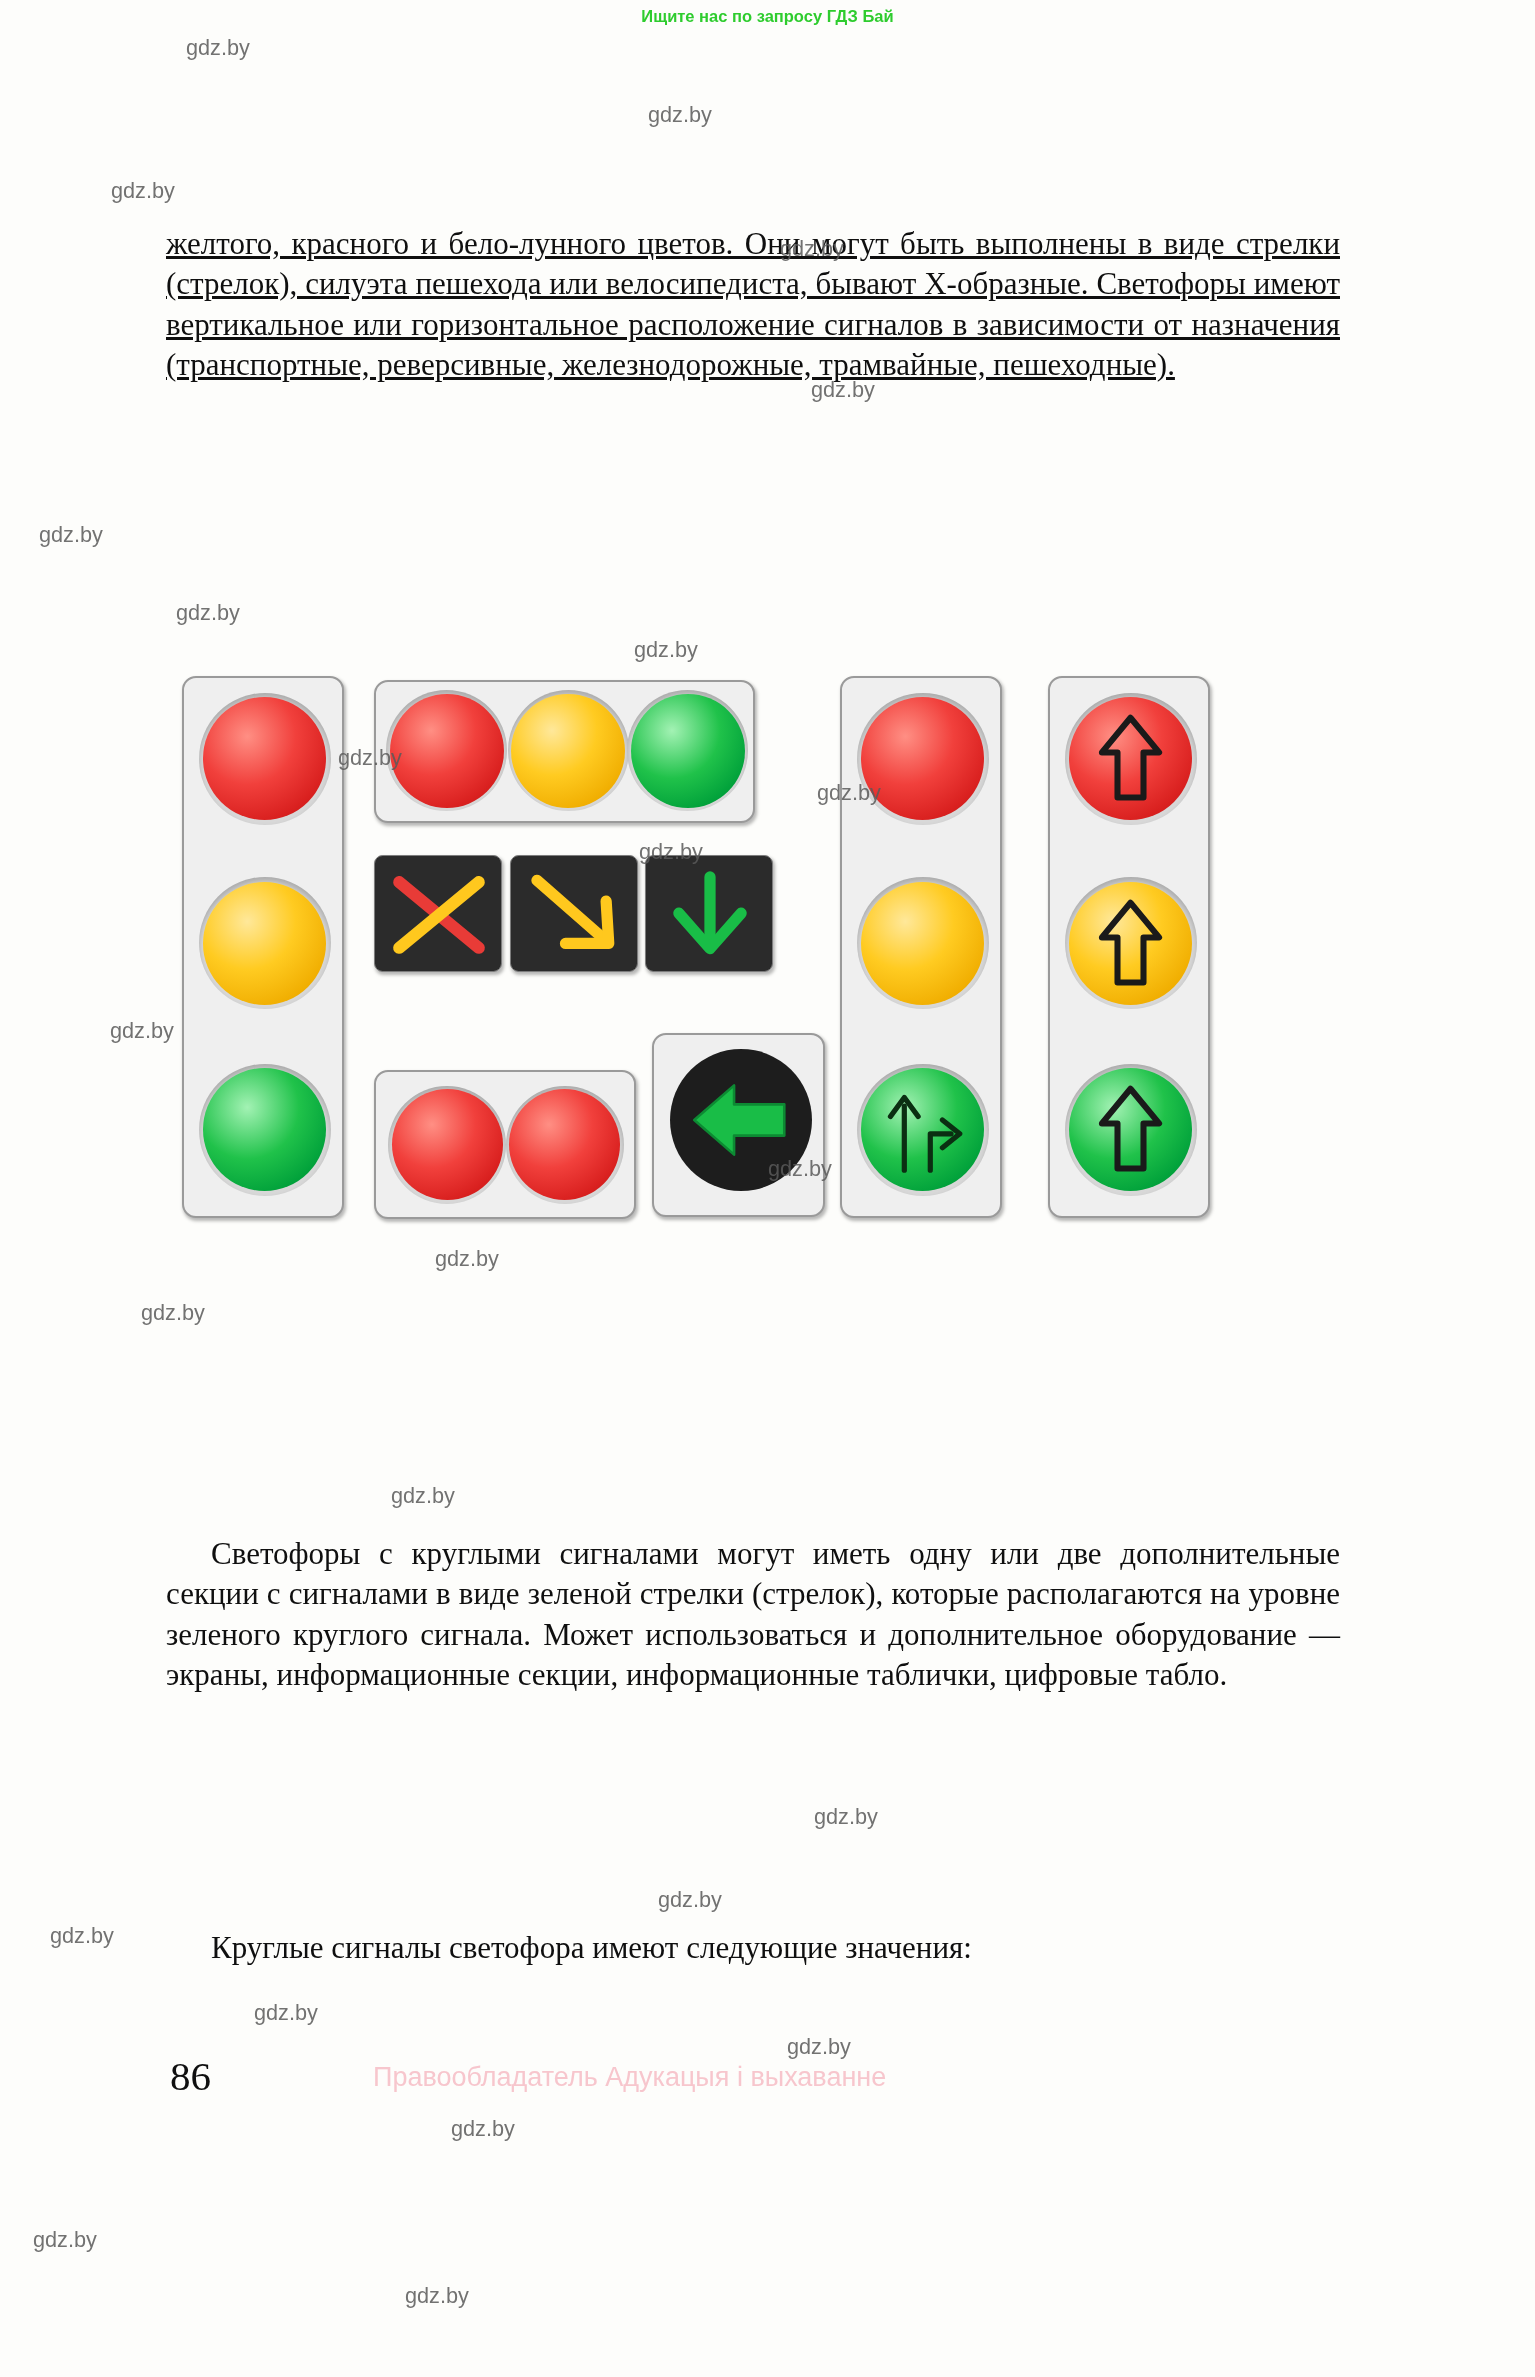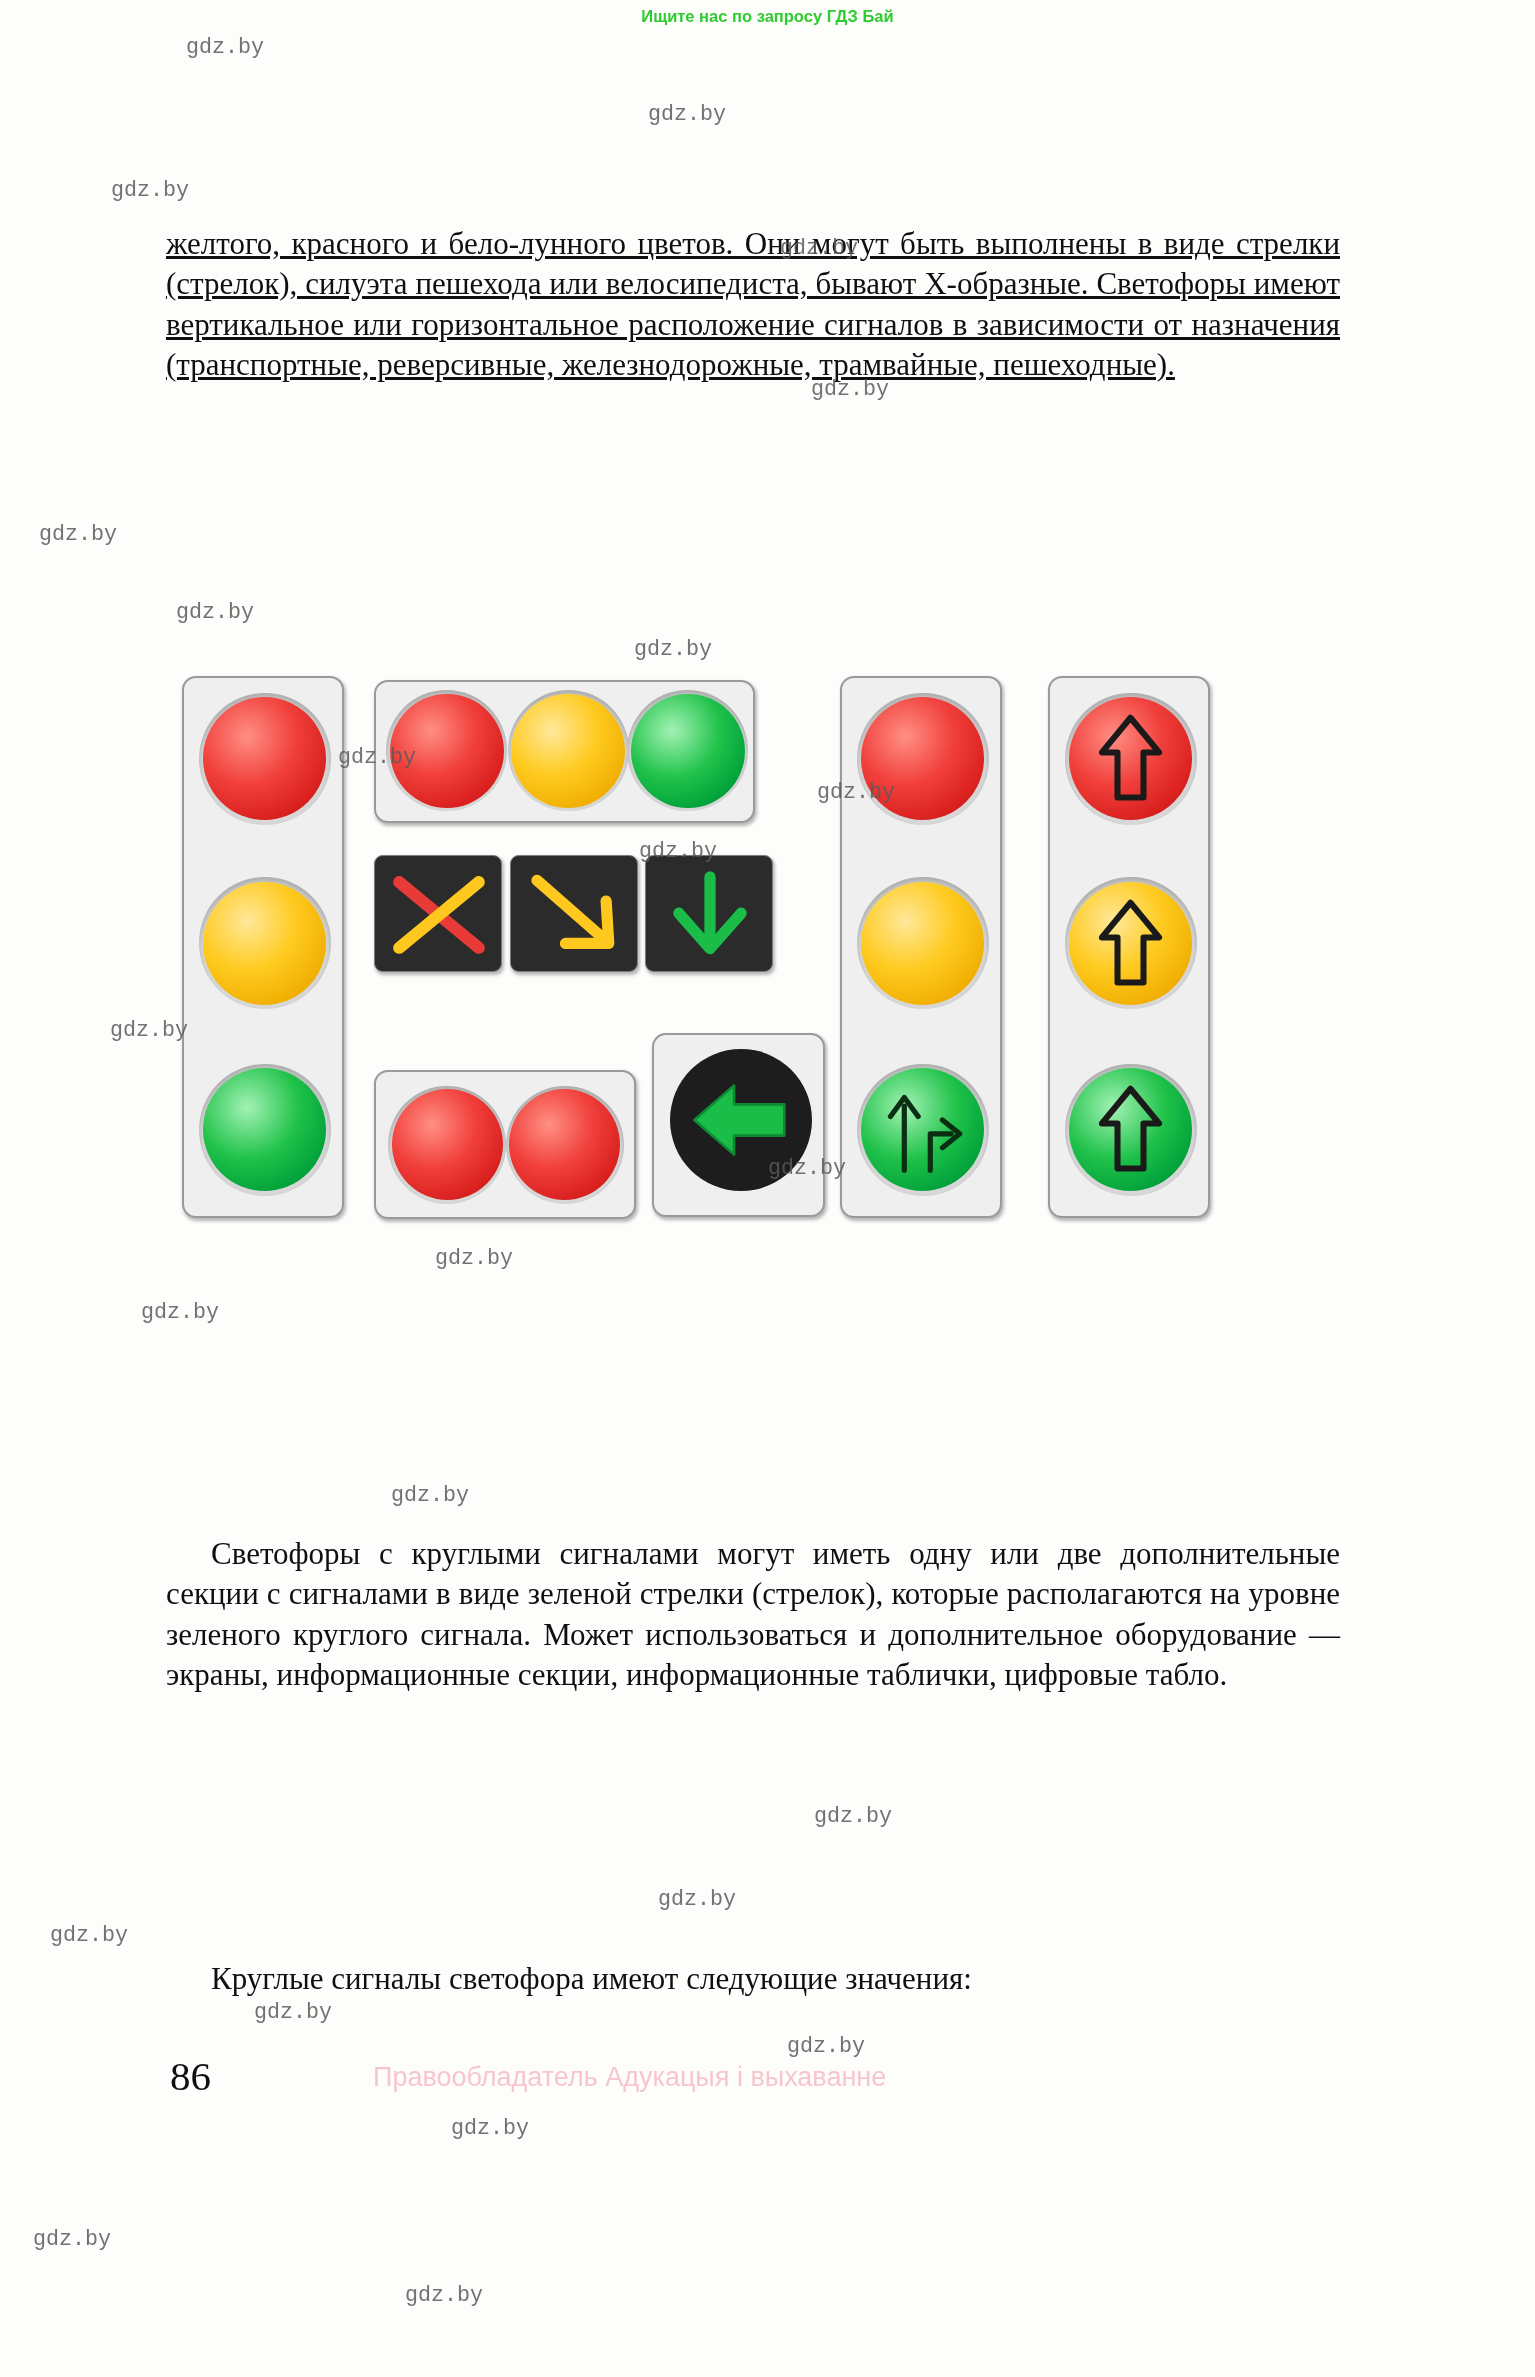--- a/index.html
+++ b/index.html
@@ -16,21 +16,21 @@
   }
   .page {
     position: absolute;
     inset: 0;
     background: #fdfdfb;
   }
   
   .wm {
     position: absolute;
     color: #5a5a5a;
-    font-family: Liberation Mono, monospace;
+    font-family: Liberation Sans, sans-serif;
     font-size: 21.7px;
     white-space: nowrap;
     opacity: 0.85;
   }
   .topbanner {
     position: absolute;
     top: 7px;
     left: 0;
     width: 100%;
     text-align: center;
@@ -66,21 +66,21 @@
     line-height: 1.30;
     color: #0f0f0f;
     text-align: justify;
     text-justify: inter-word;
   }
   .textblock p { margin: 0; }
   .indent { text-indent: 45px; }
   #para1 { left: 166px; top: 224px; width: 1174px; text-decoration: underline; }
   #para2 { left: 166px; top: 1334px; width: 1174px; }
   #para3 { left: 166px; top: 1534px; width: 1174px; }
-  #para4 { left: 166px; top: 1928px; width: 1174px; margin-top: 31px; }
+  #para4 { left: 166px; top: 1928px; width: 1174px; }
   .pagenum {
     position: absolute;
     left: 170px;
     top: 2052px;
     font-size: 41px;
     color: #0f0f0f;
   }
 
   
   .figure {

